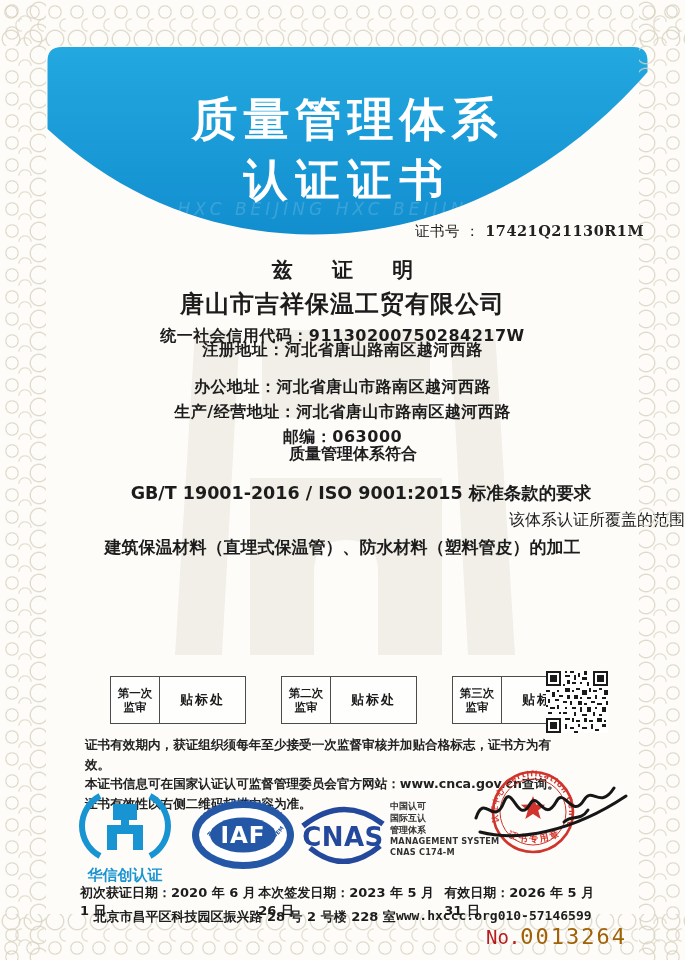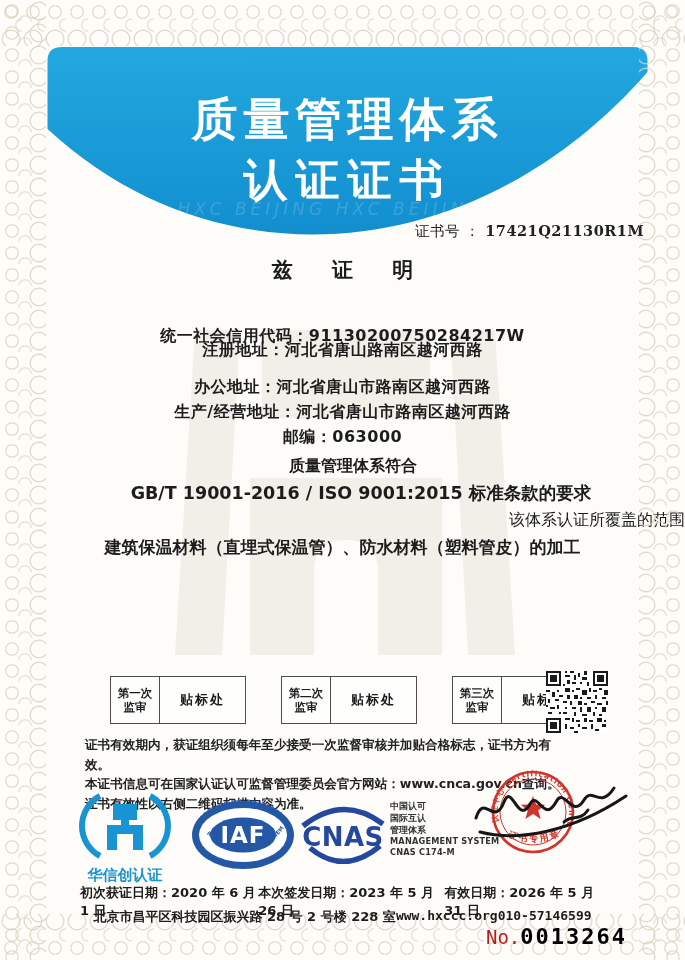--- a/index.html
+++ b/index.html
@@ -47,21 +47,21 @@
   
   .certno{top:222px;left:415px;width:230px;font-family:"DejaVu Serif","Liberation Serif",serif;
     font-size:14.5px;letter-spacing:.5px;color:#222;}
   .certno b{font-weight:600;}
 
   .heading{top:256px;font-size:21px;font-weight:700;letter-spacing:16px;text-indent:16px;}
   .company{top:288px;font-size:24px;font-weight:700;letter-spacing:1px;}
   .fline{font-size:16px;font-weight:700;letter-spacing:.5px;}
   .f0{top:326px;} .f1{top:340px;} .f2{top:377px;} .f3{top:402px;} .f4{top:427px;}
 
-  .s0{top:456px;font-size:16px;font-weight:600;padding-left:21px;}
+  .s0{top:444px;font-size:16px;font-weight:600;padding-left:21px;}
   .s1{top:481px;font-size:17.5px;font-weight:800;padding-left:37px;}
   .s2{top:510px;font-size:16px;font-weight:400;text-align:right;}
   .s3{top:536px;font-size:17px;font-weight:800;}
 
   
   .audit{top:676px;left:86px;display:flex;gap:11px;z-index:2;}
   .abox{display:flex;width:134px;height:46px;border:1.6px solid #4c4c4c;background:rgba(255,255,255,.6);margin-left:24px;}
   .abox .lab{width:48px;border-right:1.6px solid #4c4c4c;display:flex;flex-direction:column;
     align-items:center;justify-content:center;font-size:11.5px;font-weight:600;line-height:1.25;}
   .abox .cell{flex:1;display:flex;align-items:center;justify-content:center;font-size:13px;font-weight:600;letter-spacing:2px;}
@@ -78,21 +78,21 @@
   .accred .en{font-size:8.2px;letter-spacing:.2px;}
   .seal{left:468px;top:758px;z-index:2;}
 
   
   .dates{top:884px;left:80px;width:528px;display:flex;justify-content:space-between;
     font-size:13px;font-weight:700;z-index:4;}
   .addr{top:908px;display:flex;justify-content:center;font-size:13px;font-weight:700;z-index:4;}
   .addr .mono{font-family:"DejaVu Sans Mono","Liberation Mono",monospace;font-weight:700;}
   .serial{top:924px;right:58px;z-index:5;font-family:"DejaVu Sans Mono","Liberation Mono",monospace;}
   .serial .pfx{font-size:19px;color:#b91c1c;}
-  .serial .num{font-size:22px;color:#000000;letter-spacing:2px;font-weight:bold;}
+  .serial .num{font-size:22px;color:#a16207;letter-spacing:2px;}
 </style>
 </head>
 <body>
 
 <div class="page">
 
   <div class="lace lace-h lace-top"></div>
   <div class="lace lace-h lace-bottom"></div>
   <div class="lace lace-v lace-left"></div>
   <div class="lace lace-v lace-right"></div>
@@ -117,20 +117,21 @@
     <text class="hdr-wm" x="130" y="168" font-size="17">HXC BEIJING HXC BEIJING HXC</text>
     <text class="hdr-title" x="300" y="88" font-size="46" letter-spacing="6" text-anchor="middle">质量管理体系</text>
     <text class="hdr-title" x="300" y="148" font-size="44" letter-spacing="8" text-anchor="middle">认证证书</text>
   </svg>
 
   <div class="abs z2 certno">
     <span>证书号</span><span> ： </span><b>17421Q21130R1M</b>
   </div>
 
   <div class="abs ctr z2 heading">兹 证 明</div>
+  <div class="abs ctr z2 company">唐山市吉祥保温工贸有限公司</div>
 
   <div class="abs ctr z2 fline f0">
     <span>统一社会信用代码：</span><span>91130200750284217W</span>
   </div>
   <div class="abs ctr z2 fline f1">
     <span>注册地址：</span><span>河北省唐山路南区越河西路</span>
   </div>
   <div class="abs ctr z2 fline f2">
     <span>办公地址：</span><span>河北省唐山市路南区越河西路</span>
   </div>

